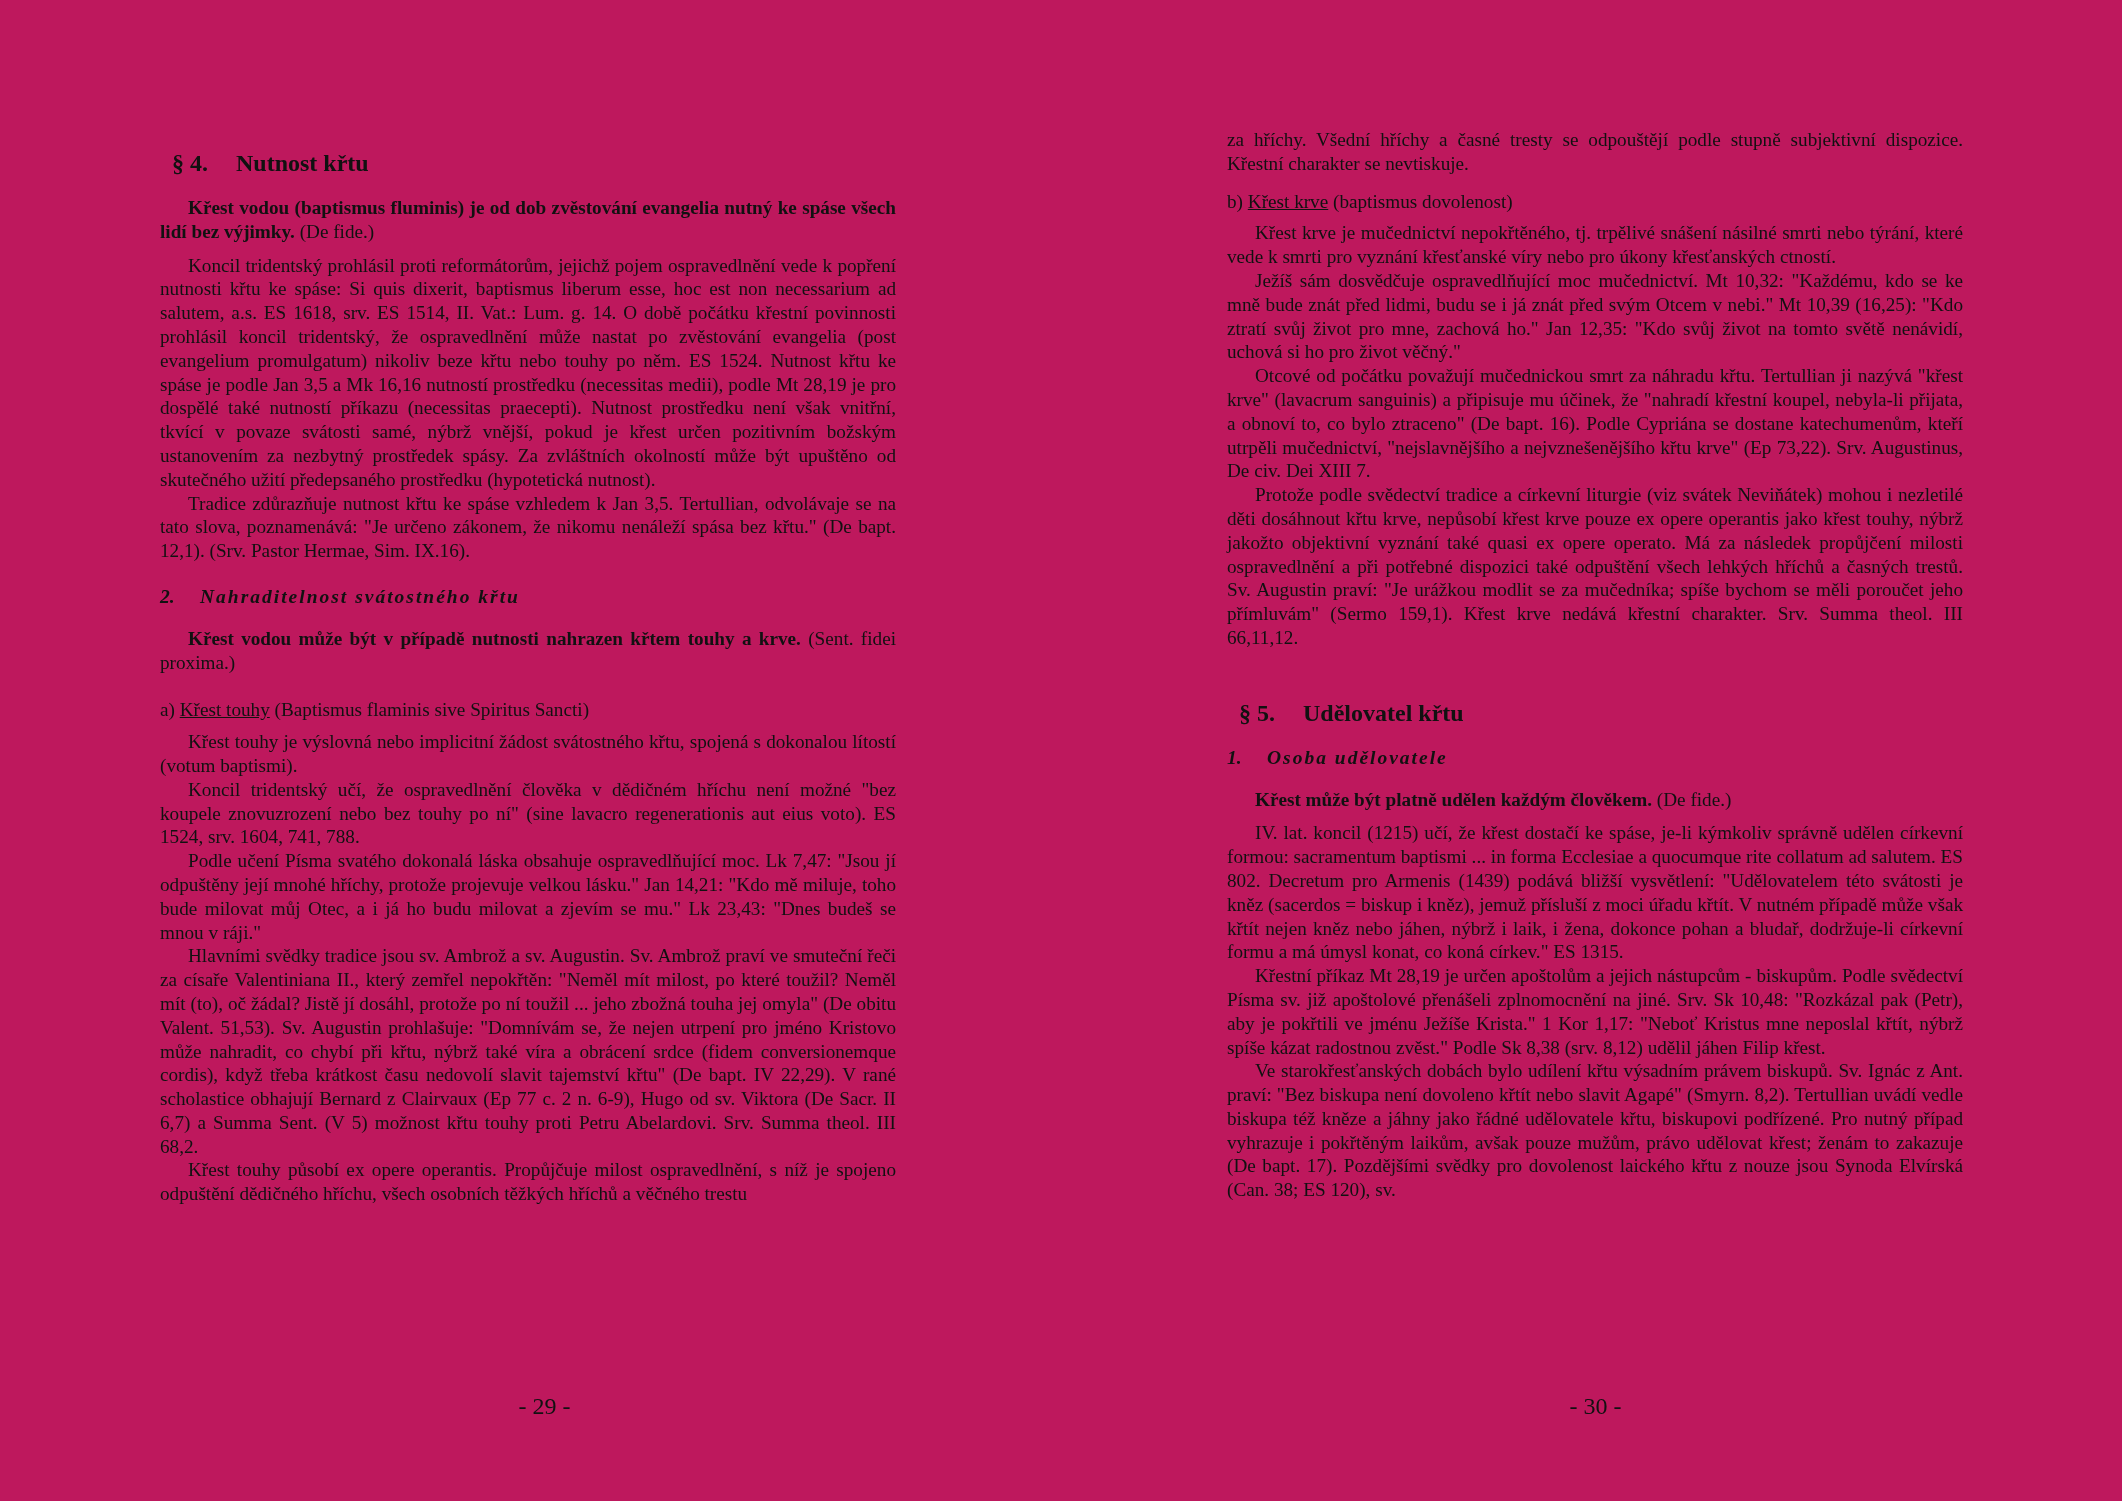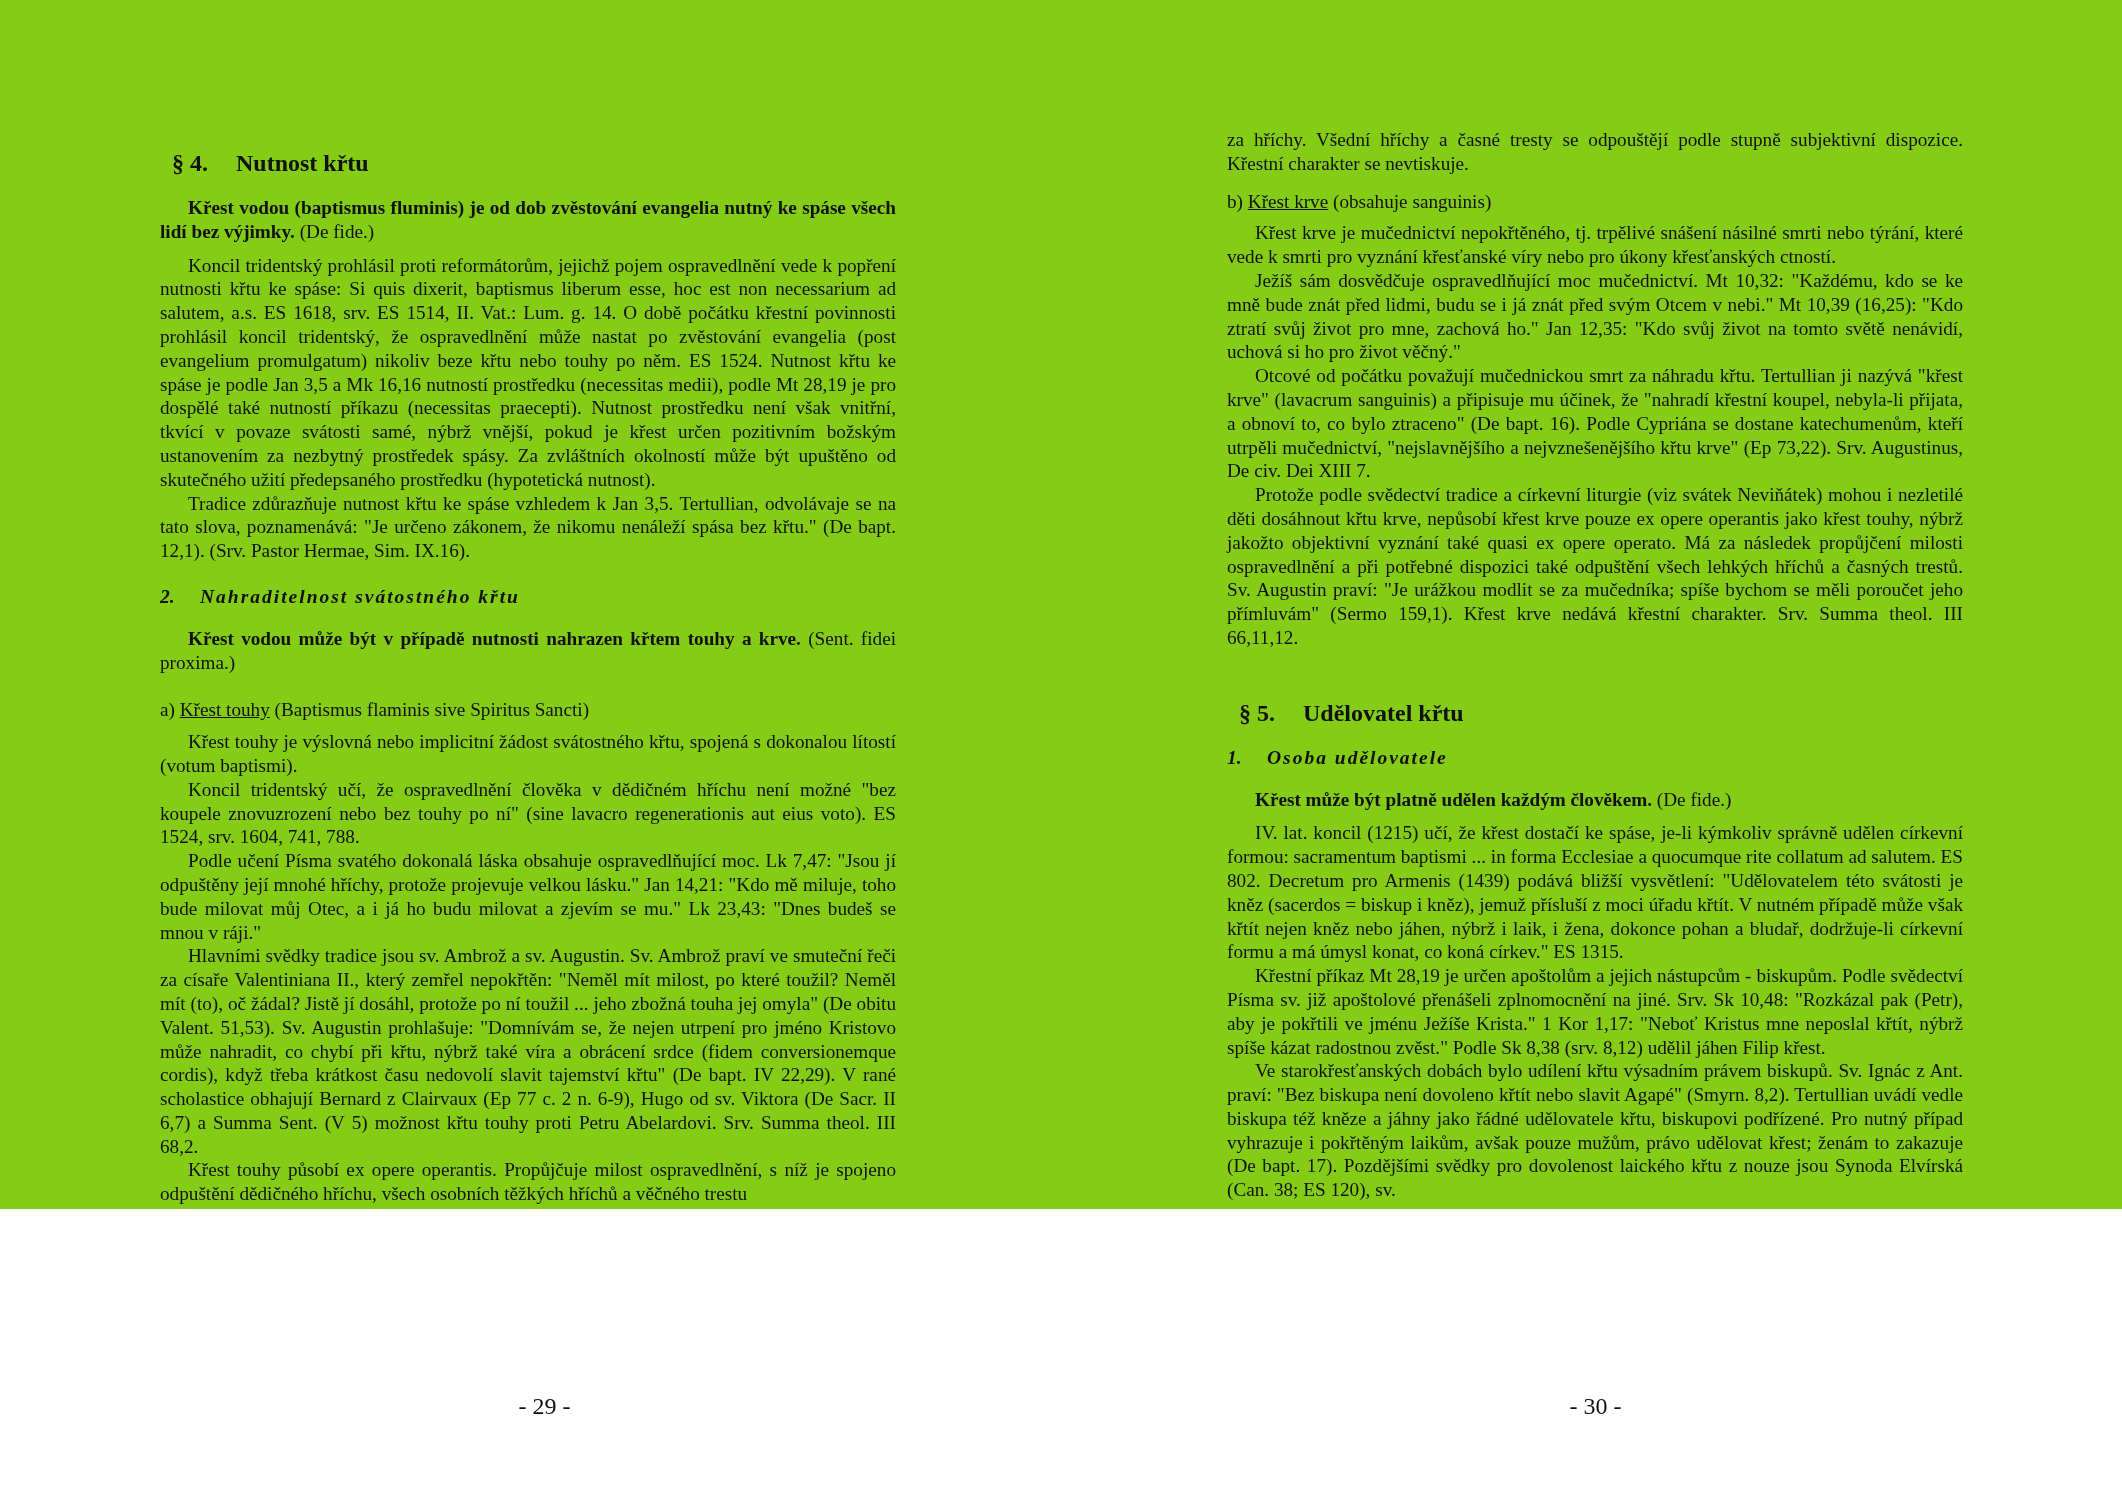--- a/index.html
+++ b/index.html
@@ -1,19 +1,19 @@
 <!DOCTYPE html>
 <html><head>
 <meta charset="utf-8">
 <style>
   html, body { margin: 0; padding: 0; background: #ffffff; }
   body { width: 2122px; height: 1501px; position: relative; overflow: hidden; }
   .page {
-    position: absolute; top: 0; height: 1209px; width: 1061px;
-    font-family: "Liberation Serif", serif; color: #111; background:#84cc16;
+    position: absolute; top: 0; height: 1501px; width: 1061px;
+    font-family: "Liberation Serif", serif; color: #111; background:#be185d;
   }
   .page.left { left: 0; }
   .page.right { left: 1061px; }
   .col { position: absolute; width: 736px; font-size: 19.2px; line-height: 23.8px; text-align: justify; }
   .left .col { left: 160px; top: 148px; }
   .right .col { left: 166px; top: 128px; }
   .sec-title { font-weight: bold; font-size: 24px; line-height: 30px; margin: 0 0 18px 12px; }
   .sec-title .num { display: inline-block; width: 64px; }
   .sub-title { font-weight: bold; font-style: italic; letter-spacing: 2px; font-size: 19.5px; margin: 0 0 18px 0; }
   .sub-title .num { display: inline-block; width: 40px; letter-spacing: 0; }
@@ -62,21 +62,21 @@
   </div>
   <div class="page-num">- 29 -</div>
 </div>
 
 <div class="page right">
   <div class="col">
     <p class="body" style="text-indent:0">za hříchy. Všední hříchy a časné tresty se odpouštějí podle stupně subjektivní dispozice. Křestní charakter se nevtiskuje.</p>
     <div class="gap-s"></div>
     <p class="item-head">
       <span>b)</span>
-      <u>Křest krve</u><span> (obsahuje sanguinis)</span>
+      <u>Křest krve</u><span> (baptismus dovolenost)</span>
     </p>
     <p class="body">Křest krve je mučednictví nepokřtěného, tj. trpělivé snášení násilné smrti nebo týrání, které vede k smrti pro vyznání křesťanské víry nebo pro úkony křesťanských ctností.</p>
     <p class="body">Ježíš sám dosvědčuje ospravedlňující moc mučednictví. Mt 10,32: "Každému, kdo se ke mně bude znát před lidmi, budu se i já znát před svým Otcem v nebi." Mt 10,39 (16,25): "Kdo ztratí svůj život pro mne, zachová ho." Jan 12,35: "Kdo svůj život na tomto světě nenávidí, uchová si ho pro život věčný."</p>
     <p class="body">Otcové od počátku považují mučednickou smrt za náhradu křtu. Tertullian ji nazývá "křest krve" (lavacrum sanguinis) a připisuje mu účinek, že "nahradí křestní koupel, nebyla-li přijata, a obnoví to, co bylo ztraceno" (De bapt. 16). Podle Cypriána se dostane katechumenům, kteří utrpěli mučednictví, "nejslavnějšího a nejvznešenějšího křtu krve" (Ep 73,22). Srv. Augustinus, De civ. Dei XIII 7.</p>
     <p class="body">Protože podle svědectví tradice a církevní liturgie (viz svátek Neviňátek) mohou i nezletilé děti dosáhnout křtu krve, nepůsobí křest krve pouze ex opere operantis jako křest touhy, nýbrž jakožto objektivní vyznání také quasi ex opere operato. Má za následek propůjčení milosti ospravedlnění a při potřebné dispozici také odpuštění všech lehkých hříchů a časných trestů. Sv. Augustin praví: "Je urážkou modlit se za mučedníka; spíše bychom se měli poroučet jeho přímluvám" (Sermo 159,1). Křest krve nedává křestní charakter. Srv. Summa theol. III 66,11,12.</p>
     <div class="gap-l"></div>
     <h1 class="sec-title">
       <span class="num">§ 5.</span><span>Udělovatel křtu</span>
     </h1>
     <h2 class="sub-title">

